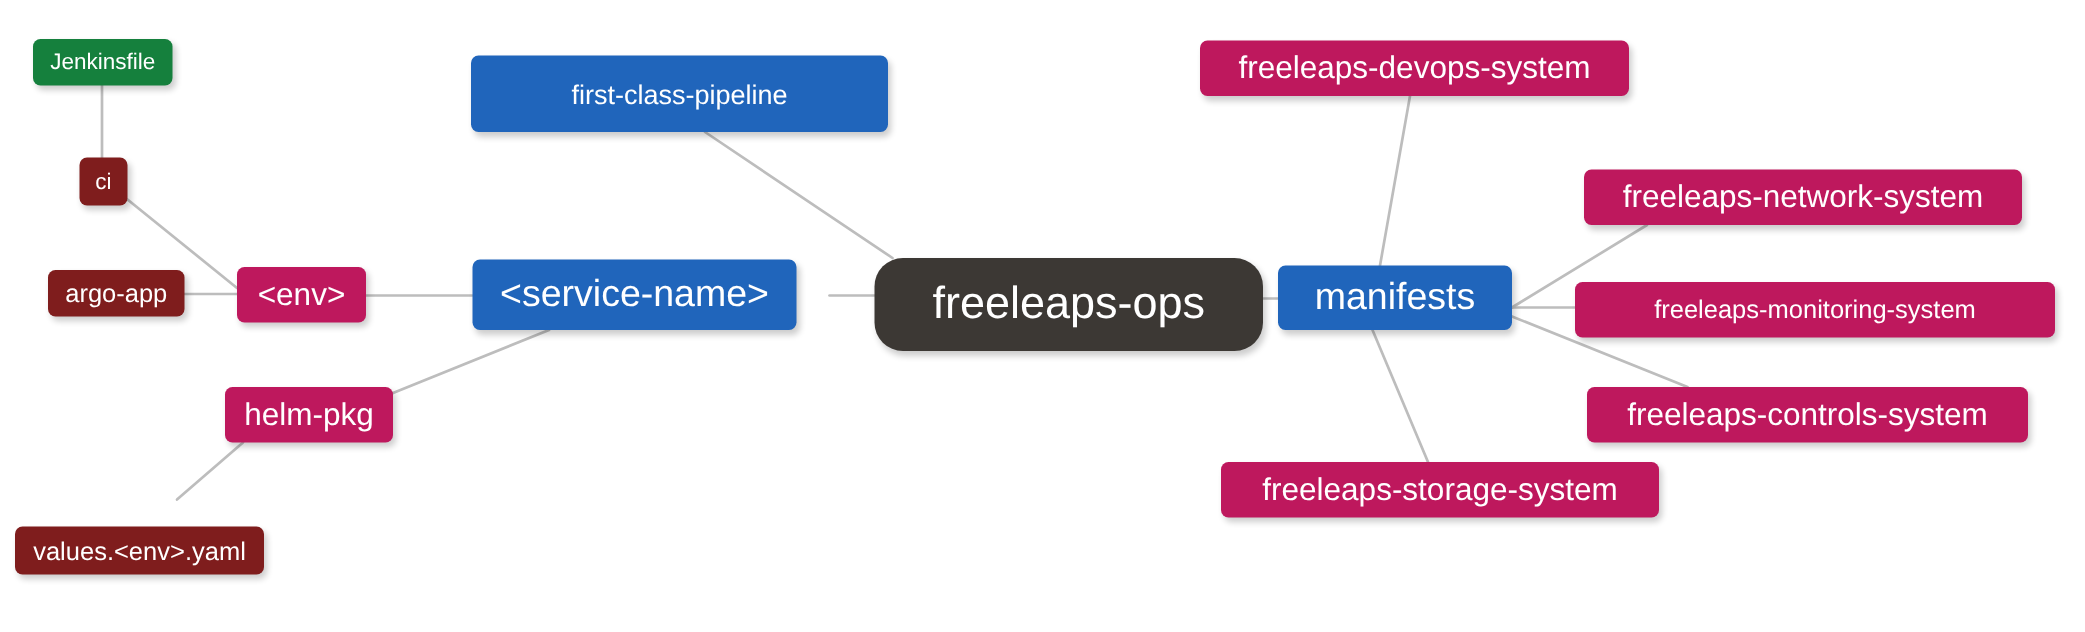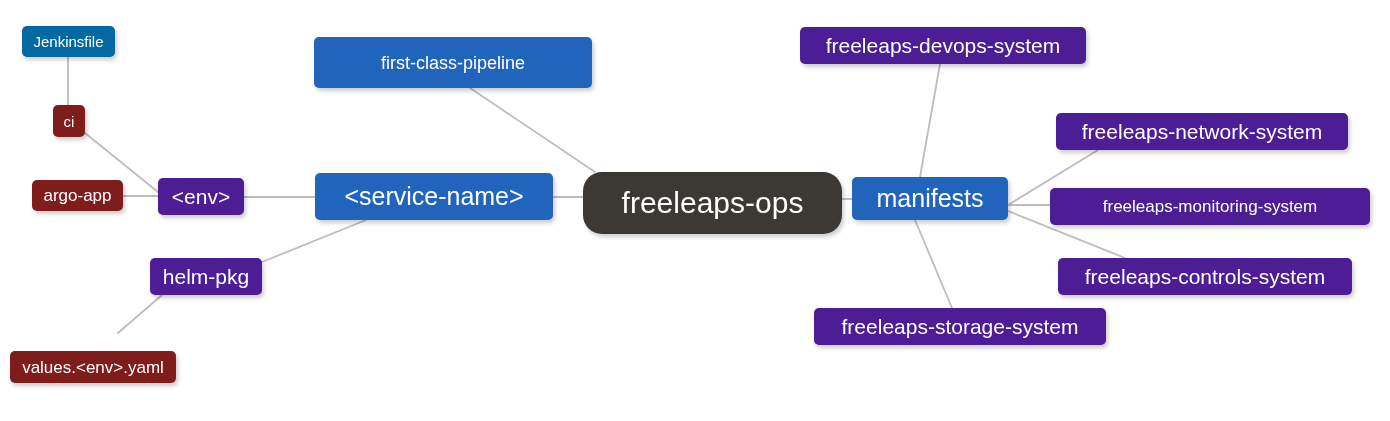--- a/index.html
+++ b/index.html
@@ -41,23 +41,23 @@
     user-select: none;
     cursor: default;
   }
   .node-label {
     display: block;
     padding: 0 2px;
   }
   
   .n-root    { background: #3c3834; }
   .n-blue    { background: #2065bb; }
-  .n-green   { background: #4c1d95; }
+  .n-green   { background: #be185d; }
   .n-red     { background: #7f1d1d; }
-  .n-orange  { background: #0369a1; }
+  .n-orange  { background: #15803d; }
 </style>
 </head>
 <body>
 
 <div id="mindmap-canvas">
   <svg id="edge-layer" viewBox="0 0 1390 421">
       <line x1="583" y1="197" x2="553" y2="197" stroke="#bdbdbd" stroke-width="1.8" stroke-linecap="round"></line>
       <line x1="595" y1="172" x2="470" y2="88" stroke="#bdbdbd" stroke-width="1.8" stroke-linecap="round"></line>
       <line x1="842" y1="199" x2="852" y2="199" stroke="#bdbdbd" stroke-width="1.8" stroke-linecap="round"></line>
       <line x1="315" y1="197" x2="244" y2="197" stroke="#bdbdbd" stroke-width="1.8" stroke-linecap="round"></line>
@@ -69,21 +69,21 @@
       <line x1="920" y1="177" x2="940" y2="64" stroke="#bdbdbd" stroke-width="1.8" stroke-linecap="round"></line>
       <line x1="1008" y1="205" x2="1098" y2="150" stroke="#bdbdbd" stroke-width="1.8" stroke-linecap="round"></line>
       <line x1="1008" y1="205" x2="1050" y2="205" stroke="#bdbdbd" stroke-width="1.8" stroke-linecap="round"></line>
       <line x1="1008" y1="211" x2="1125" y2="258" stroke="#bdbdbd" stroke-width="1.8" stroke-linecap="round"></line>
       <line x1="915" y1="220" x2="952" y2="308" stroke="#bdbdbd" stroke-width="1.8" stroke-linecap="round"></line>
     </svg>
   <div id="node-layer">
       <div class="node n-root" style="left: 583px; top: 172px; width: 259px; height: 62px; border-radius: 19px;">
         <span class="node-label" style="font-size: 30px;">freeleaps-ops</span>
       </div>
-      <div class="node n-blue" style="left: 315px; top: 173px; width: 238px; height: 47px;">
+      <div class="node n-blue" style="left: 315px; top: 173px; width: 216px; height: 47px;">
         <span class="node-label" style="font-size: 25px;">&lt;service-name&gt;</span>
       </div>
       <div class="node n-blue" style="left: 314px; top: 37px; width: 278px; height: 51px;">
         <span class="node-label" style="font-size: 18px;">first-class-pipeline</span>
       </div>
       <div class="node n-blue" style="left: 852px; top: 177px; width: 156px; height: 43px;">
         <span class="node-label" style="font-size: 25px;">manifests</span>
       </div>
       <div class="node n-green" style="left: 158px; top: 178px; width: 86px; height: 37px;">
         <span class="node-label" style="font-size: 21px;">&lt;env&gt;</span>

